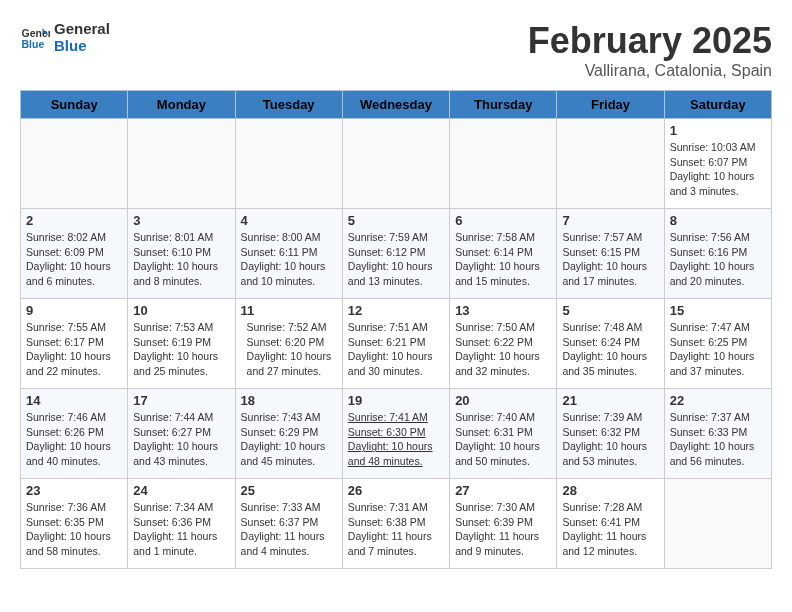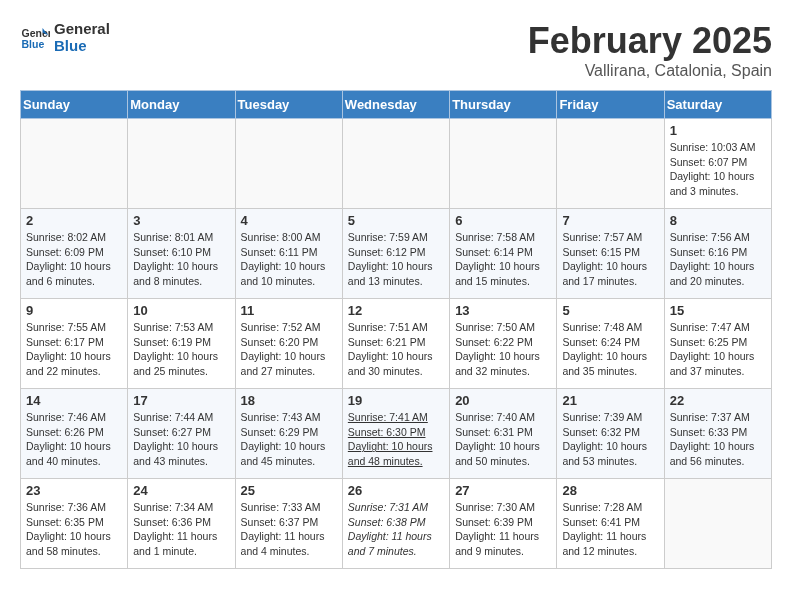--- a/index.html
+++ b/index.html
@@ -37,24 +37,24 @@
       font-size: 16px;
       color: #555;
     }
     table {
       width: 100%;
       border-collapse: collapse;
       table-layout: fixed;
     }
     thead tr th {
       background-color: #3a7fc1;
-      color: #ffffff;
+      color: #000000;
       font-size: 13px;
-      padding: 6px 2px;
-      text-align: left;
+      padding: 6px 16px;
+      text-align: center;
       border: 1px solid #aac4e0;
     }
     tbody tr td {
       vertical-align: top;
       border: 1px solid #ccc;
       padding: 4px 5px;
       font-size: 11px;
       color: #333;
       height: 90px;
       background: #fff;
@@ -186,21 +186,21 @@
         </td>
         <td>
           <div class="day-number">10</div>
           <div class="cell-text" style="white-space: pre-line;">Sunrise: 7:53 AM
 Sunset: 6:19 PM
 Daylight: 10 hours
 and 25 minutes.</div>
         </td>
         <td>
           <div class="day-number">11</div>
-          <div class="cell-text" style="white-space: pre-line;">Sunrise: 7:52 AM
+          <div class="cell-text" style="white-space: pre-line; margin-left: 6px;">Sunrise: 7:52 AM
 Sunset: 6:20 PM
 Daylight: 10 hours
 and 27 minutes.</div>
         </td>
         <td>
           <div class="day-number">12</div>
           <div class="cell-text" style="white-space: pre-line;">Sunrise: 7:51 AM
 Sunset: 6:21 PM
 Daylight: 10 hours
 and 30 minutes.</div>
@@ -295,21 +295,21 @@
         </td>
         <td>
           <div class="day-number">25</div>
           <div class="cell-text" style="white-space: pre-line;">Sunrise: 7:33 AM
 Sunset: 6:37 PM
 Daylight: 11 hours
 and 4 minutes.</div>
         </td>
         <td>
           <div class="day-number">26</div>
-          <div class="cell-text" style="white-space: pre-line; font-style: italic;">Sunrise: 7:31 AM
+          <div class="cell-text" style="white-space: pre-line;">Sunrise: 7:31 AM
 Sunset: 6:38 PM
 Daylight: 11 hours
 and 7 minutes.</div>
         </td>
         <td>
           <div class="day-number">27</div>
           <div class="cell-text" style="white-space: pre-line;">Sunrise: 7:30 AM
 Sunset: 6:39 PM
 Daylight: 11 hours
 and 9 minutes.</div>

